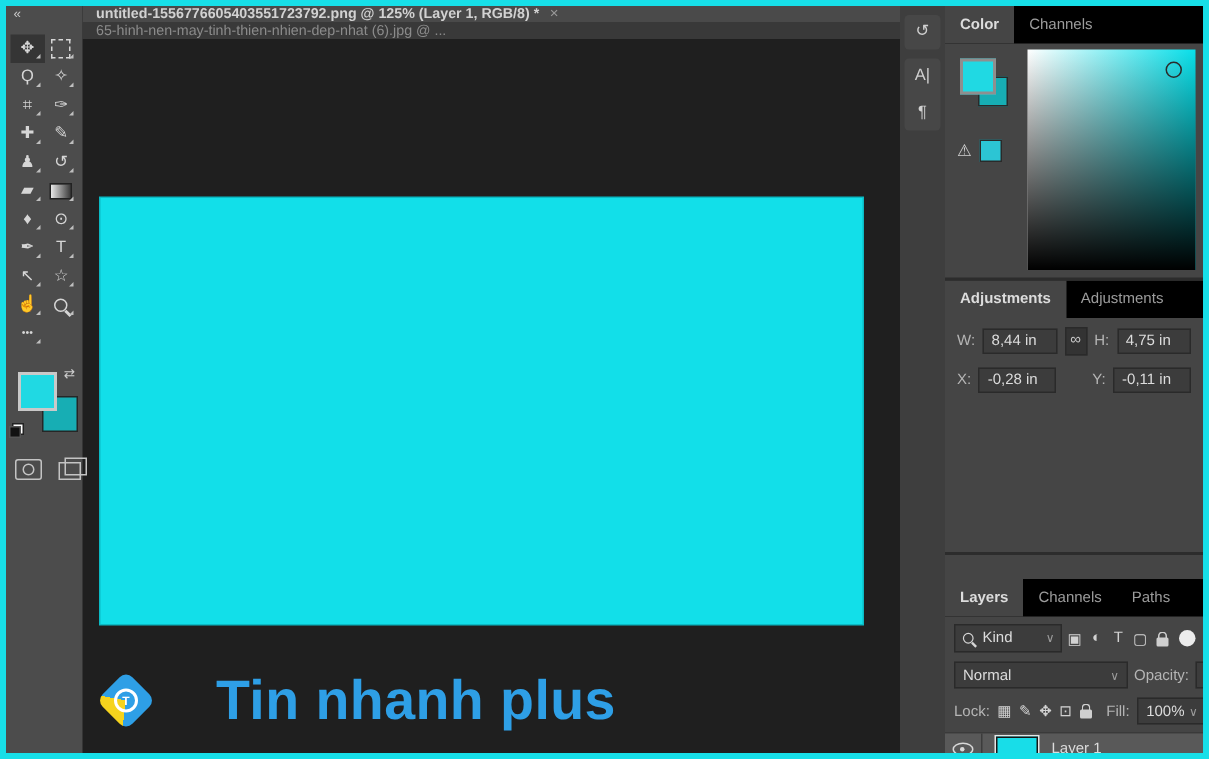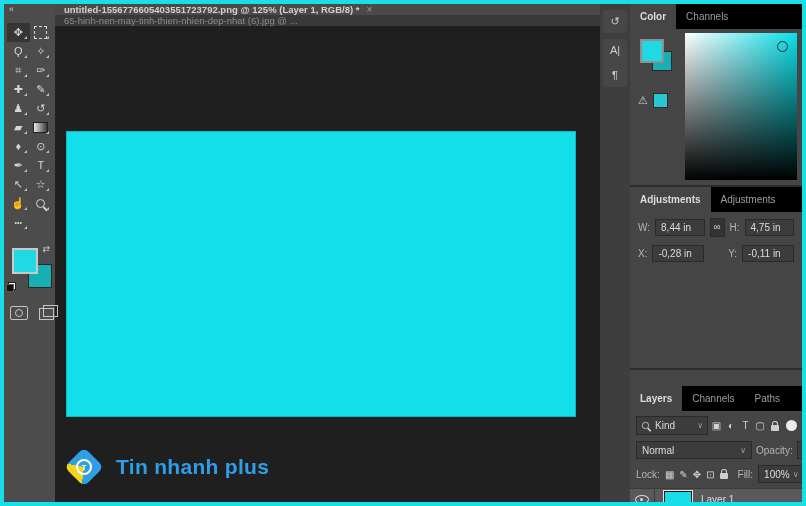--- a/index.html
+++ b/index.html
@@ -48,21 +48,21 @@
   .canvas{position:absolute;left:51px;top:22px;width:545px;bottom:0;background:#1f1f1f;}
   .doc{position:absolute;left:12px;top:106px;width:508px;height:284px;box-shadow:0 0 0 1px #0bbac4;}
   .logo{position:absolute;left:8px;top:420px;display:flex;align-items:center;gap:11px;}
   .logo-badge{position:relative;width:42px;height:42px;}
   .logo-diamond{position:absolute;left:7px;top:7px;width:28px;height:28px;border-radius:6px;
         transform:rotate(45deg);
         background:conic-gradient(from -45deg,#2e9fe6 0 52%,#f6d31d 52% 78%,#2e9fe6 78%);}
   .logo-circle{position:absolute;left:13px;top:13px;width:16px;height:16px;border:2px solid #fff;
         border-radius:50%;box-sizing:border-box;display:flex;align-items:center;justify-content:center;
         color:#fff;font-size:8px;font-weight:bold;}
-  .logo-text{font-size:21px;font-weight:bold;letter-spacing:0.3px;}
+  .logo-text{font-size:37px;font-weight:bold;letter-spacing:0.3px;margin-left:28px;}
 
   
   .dock{position:absolute;right:172px;top:0;bottom:0;width:30px;background:#3e3e3e;z-index:2;}
   .dockgroup{width:24px;margin:6px auto 0;background:#474747;border-radius:3px;
         display:flex;flex-direction:column;align-items:center;padding:6px 0;gap:14px;}
   .dockbtn{color:#d0d0d0;font-size:11px;line-height:1;cursor:pointer;}
 
   
   .panels{position:absolute;right:0;top:0;bottom:0;width:172px;background:#454545;overflow:hidden;}
   .panel{position:absolute;left:0;right:0;overflow:hidden;}

